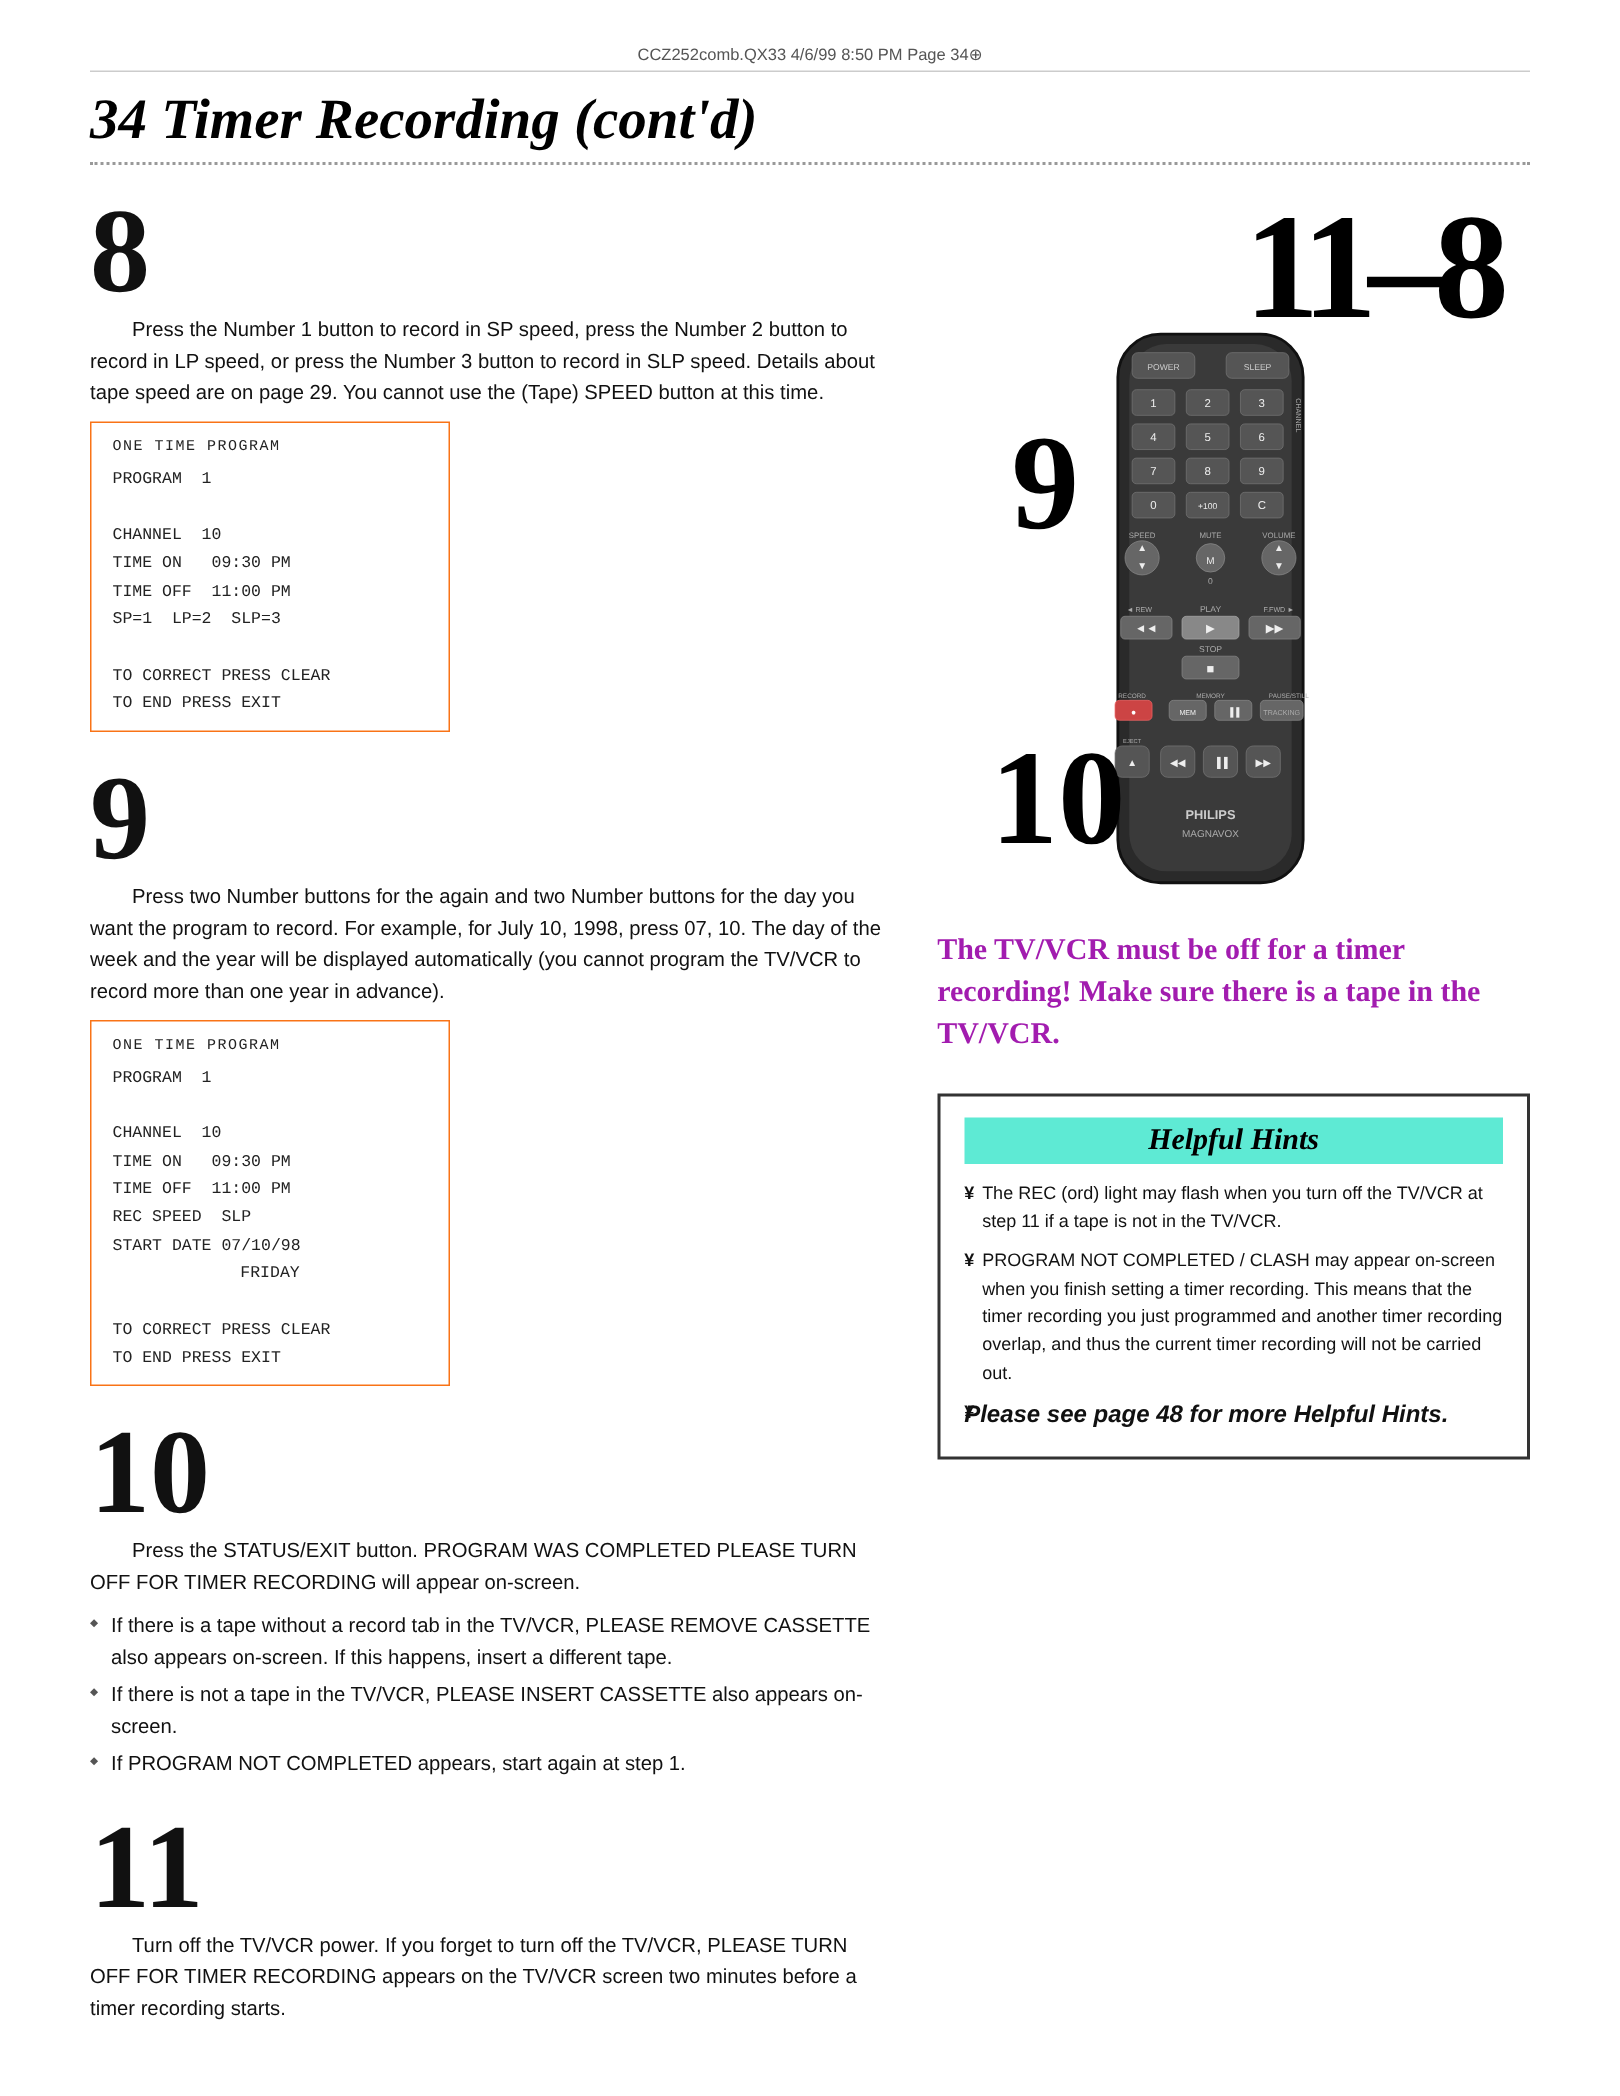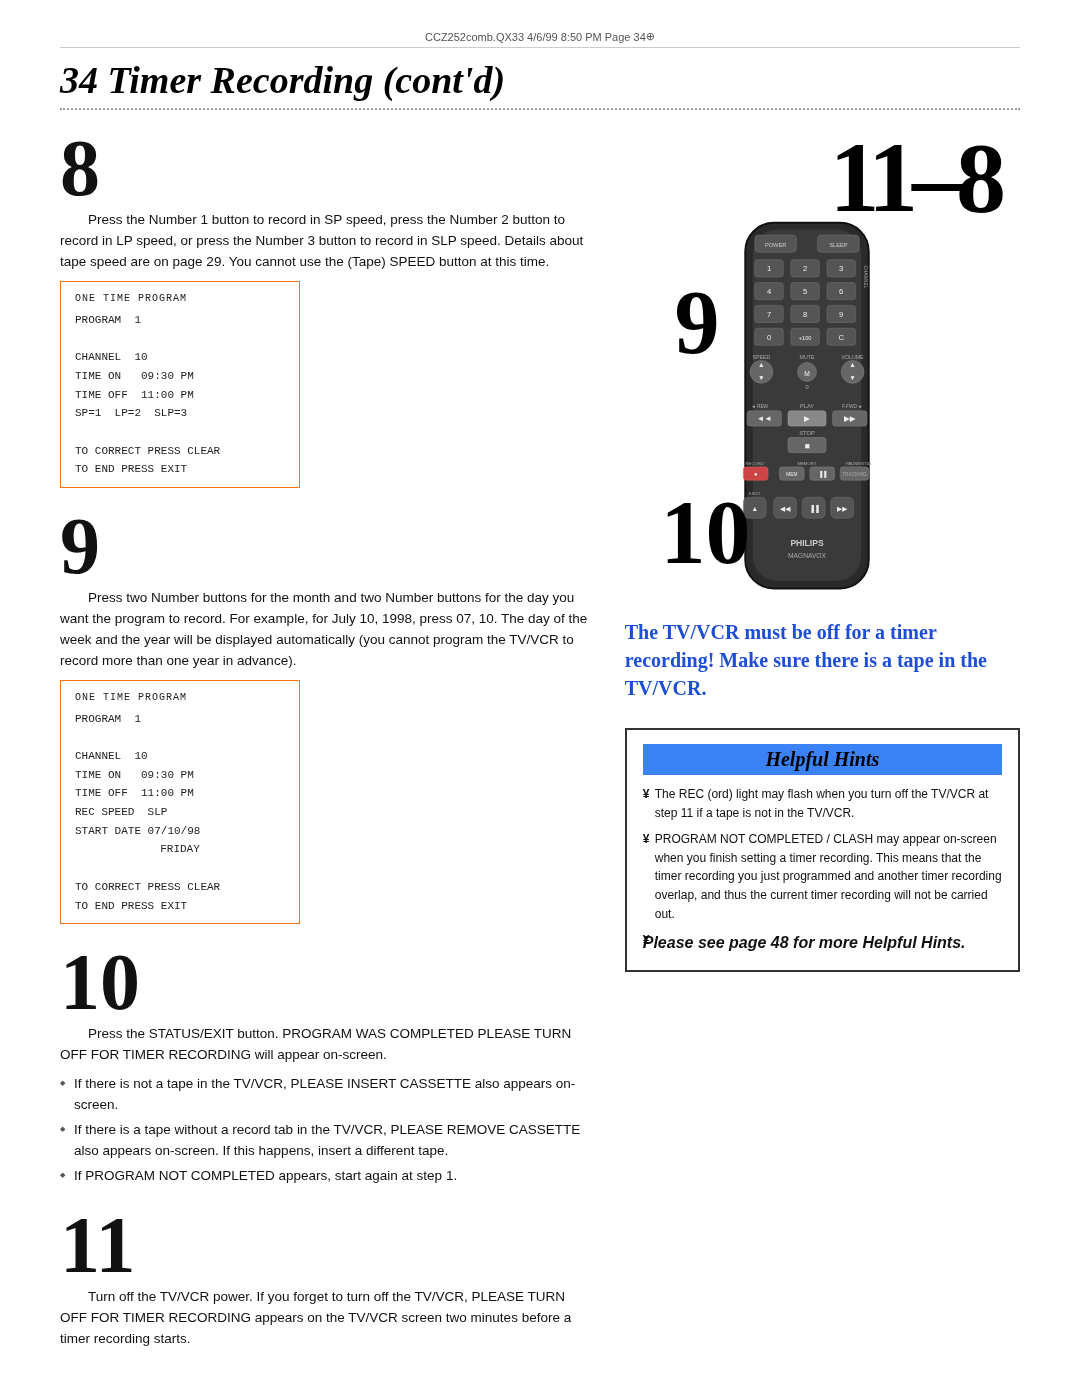--- a/index.html
+++ b/index.html
@@ -143,21 +143,21 @@
       background: #fff;
     }
 
     .helpful-hints-title {
       font-size: 20px;
       font-style: italic;
       font-weight: bold;
       text-align: center;
       margin-bottom: 10px;
       font-family: Georgia, serif;
-      background: #3b82f6;
+      background: #5eead4;
       padding: 4px 0;
     }
 
     .hints-text {
       font-size: 12px;
       line-height: 1.55;
       color: #111;
     }
 
     .hints-para {
@@ -179,21 +179,21 @@
       font-style: italic;
       margin-top: 8px;
       text-align: left;
     }
 
     
     .tvvcr-box {
       font-size: 20px;
       font-weight: bold;
       line-height: 1.4;
-      color: #1d4ed8;
+      color: #a21caf;
       margin-bottom: 16px;
       font-family: Georgia, serif;
     }
 
     
     .remote-svg {
       width: 170px;
       height: 380px;
     }
 
@@ -241,21 +241,21 @@
           <div>SP=1 &nbsp;LP=2 &nbsp;SLP=3</div>
           <br>
           <div>TO CORRECT PRESS CLEAR</div>
           <div>TO END PRESS EXIT</div>
         </div>
       </div>
 
       <div class="step-block">
         <div class="step-num">9</div>
         <p class="step-text">
-          <b>Press two Number buttons for the month and two Number buttons for the day you want the program to record.</b>
+          <b>Press two Number buttons for the again and two Number buttons for the day you want the program to record.</b>
           <span> For example, for July 10, 1998, press 07, 10. The day of the week and the year will be displayed automatically (you cannot program the TV/VCR to record more than one year in advance).</span>
         </p>
         <div class="osd-box">
           <div class="osd-title">ONE TIME PROGRAM</div>
           <div>PROGRAM &nbsp;1</div>
           <br>
           <div>CHANNEL &nbsp;10</div>
           <div>TIME ON &nbsp;&nbsp;09:30 PM</div>
           <div>TIME OFF &nbsp;11:00 PM</div>
           <div>REC SPEED &nbsp;SLP</div>
@@ -267,22 +267,22 @@
         </div>
       </div>
 
       <div class="step-block">
         <div class="step-num">10</div>
         <p class="step-text">
           <b>Press the STATUS/EXIT button.</b>
           <span> PROGRAM WAS COMPLETED PLEASE TURN OFF FOR TIMER RECORDING will appear on-screen.</span>
         </p>
         <ul class="hint-list">
+          <li>If there is a tape without a record tab in the TV/VCR, PLEASE REMOVE CASSETTE also appears on-screen. If this happens, insert a different tape.</li>
           <li>If there is not a tape in the TV/VCR, PLEASE INSERT CASSETTE also appears on-screen.</li>
-          <li>If there is a tape without a record tab in the TV/VCR, PLEASE REMOVE CASSETTE also appears on-screen. If this happens, insert a different tape.</li>
           <li>If PROGRAM NOT COMPLETED appears, start again at step 1.</li>
         </ul>
       </div>
 
       <div class="step-block">
         <div class="step-num">11</div>
         <p class="step-text">
           <b>Turn off the TV/VCR power.</b>
           <span> If you forget to turn off the TV/VCR, PLEASE TURN OFF FOR TIMER RECORDING appears on the TV/VCR screen two minutes before a timer recording starts.</span>
         </p>

